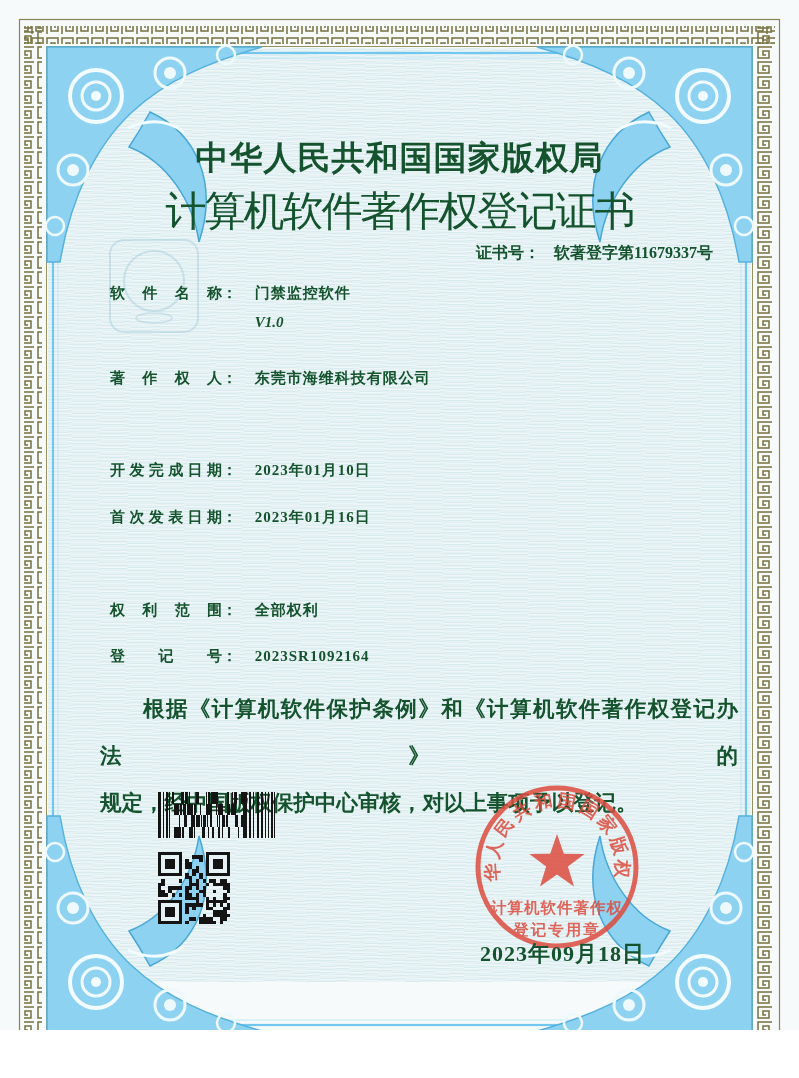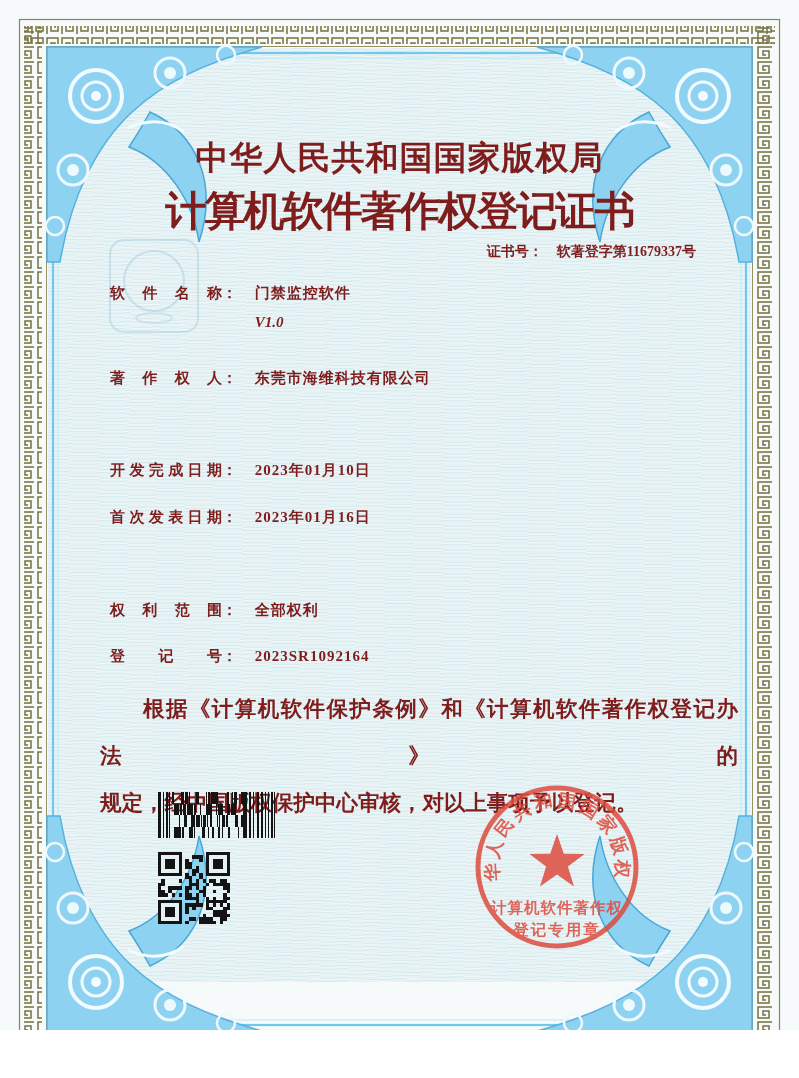--- a/index.html
+++ b/index.html
@@ -1,40 +1,40 @@
 <!DOCTYPE html>
 <html><head>
 <meta charset="utf-8">
 <style>
   html,body{margin:0;padding:0;background:#ffffff;}
   .page{
     position:relative;width:799px;height:1030px;overflow:hidden;
     background:#f6fafb;
     font-family:"Liberation Serif","DejaVu Serif",serif;
-    color:#7f1d1d;
+    color:#14532d;
   }
   .interior{
     position:absolute;left:48px;top:48px;right:48px;bottom:48px;
     background-color:#e5f1f3;
     background-image:
       repeating-linear-gradient(2deg, rgba(255,255,255,.45) 0 1px, rgba(255,255,255,0) 1px 4px),
       repeating-linear-gradient(-2deg, rgba(173,216,228,.22) 0 1px, rgba(255,255,255,0) 1px 3px);
   }
   svg.layer{position:absolute;left:0;top:0;pointer-events:none;}
   .authority{
     position:absolute;left:0;top:136px;width:100%;text-align:center;
     font-size:33px;font-weight:bold;letter-spacing:1px;
   }
   .cert-title{
     position:absolute;left:0;top:184px;width:100%;text-align:center;
-    font-size:41px;font-weight:bold;letter-spacing:-2px;
+    font-size:41px;font-weight:normal;letter-spacing:-2px;
   }
   .cert-no{
-    position:absolute;top:243px;right:103px;
-    font-size:14px;font-weight:bold;white-space:nowrap;
+    position:absolute;top:243px;right:86px;
+    font-size:16px;font-weight:bold;white-space:nowrap;
   }
   .cert-no .gap{display:inline-block;width:14px;}
   .frow{
     position:absolute;left:110px;font-size:15px;font-weight:bold;
     line-height:24px;white-space:nowrap;
   }
   .flabel{
     display:inline-block;width:112px;vertical-align:top;
     text-align:justify;text-align-last:justify;
   }
@@ -384,14 +384,15 @@
     <circle cx="557" cy="867" r="79" fill="none" stroke="#dd4a3c" stroke-width="5"></circle>
     <path id="sealArc" d="M 501.6 886.2 A 59 59 0 1 1 612.4 886.2" fill="none"></path>
     <text class="seal-ring-text" fill="#dd4a3c">
       <textPath href="#sealArc" startOffset="50%" text-anchor="middle">中华人民共和国国家版权局</textPath>
     </text>
     <polygon fill="#dd4a3c" points="557,834 563.8,853.7 584.6,854 567.9,866.6 574,886.5 557,874.5 540,886.5 546.1,866.6 529.4,854 550.2,853.7"></polygon>
     <text x="557" y="913" text-anchor="middle" class="seal-sub" font-size="15.5" fill="#dd4a3c" letter-spacing="1">计算机软件著作权</text>
     <text x="557" y="935" text-anchor="middle" class="seal-sub" font-size="15.5" fill="#dd4a3c" letter-spacing="2">登记专用章</text>
   </svg>
 
+  <div class="issue-date">2023年09月18日</div>
 
 </div>
 
 </body></html>

